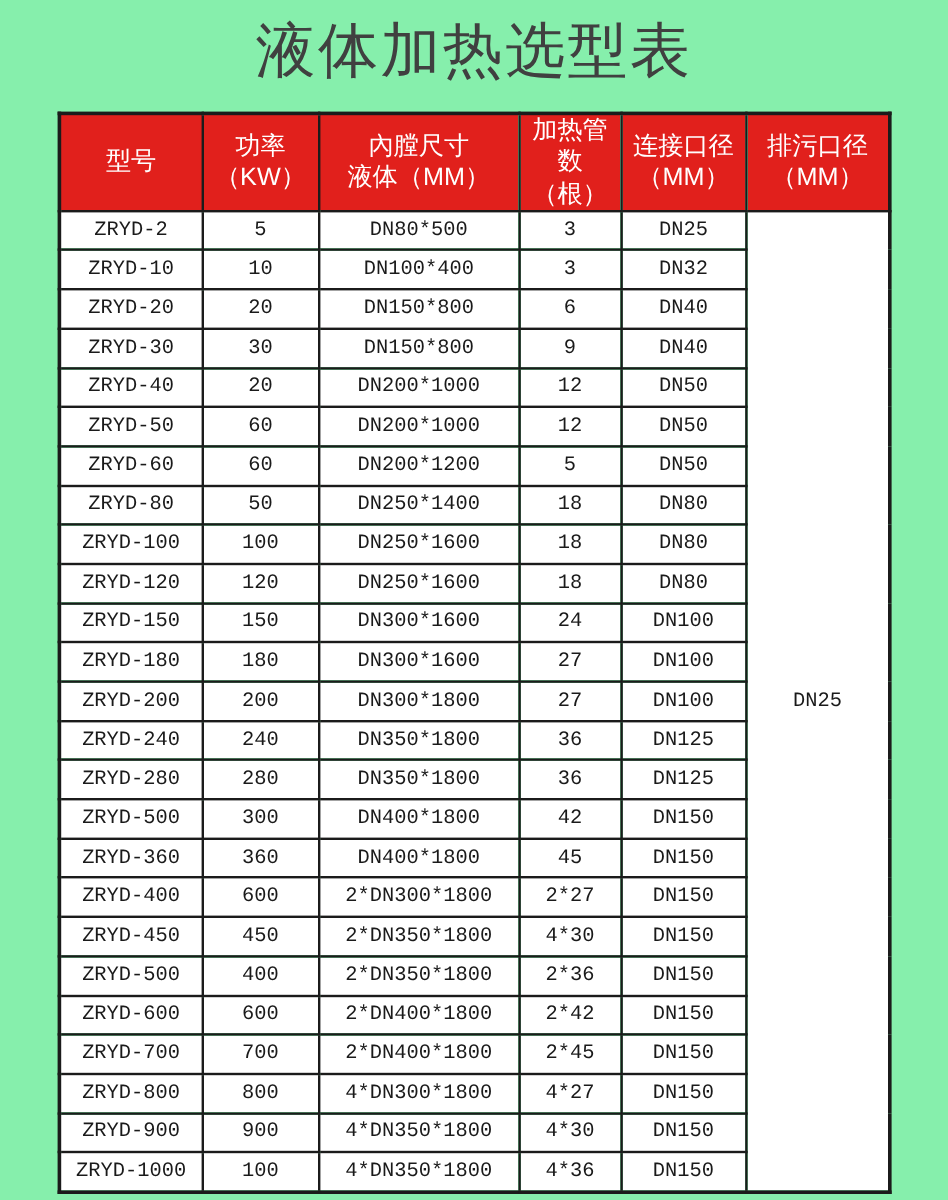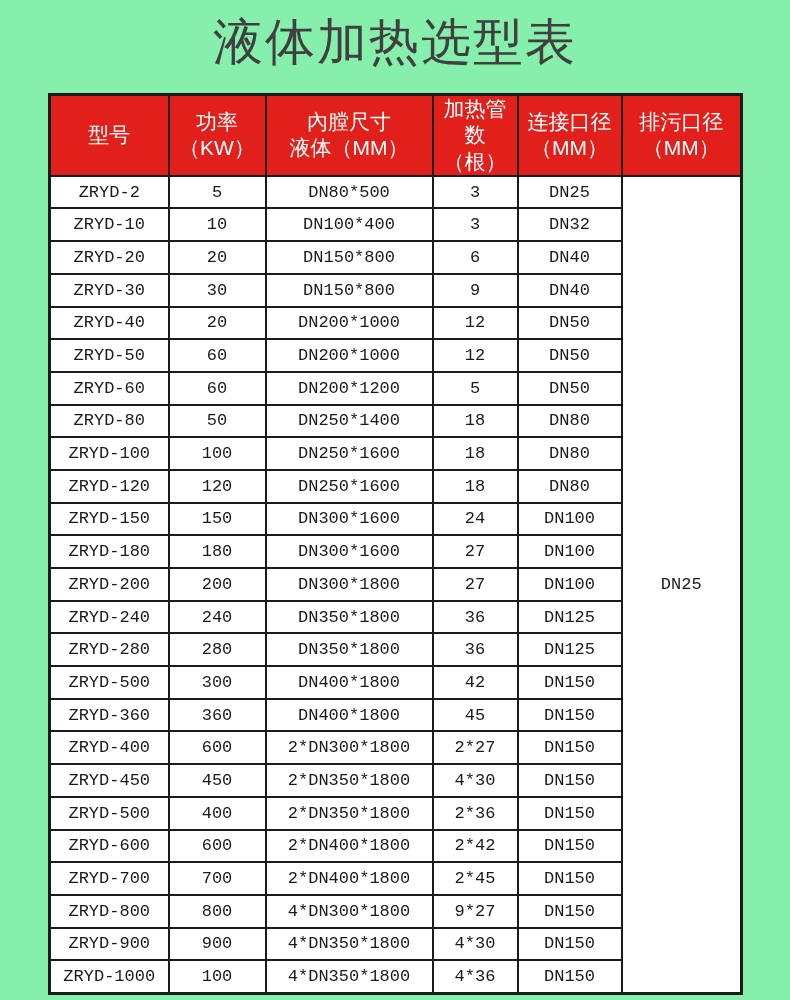--- a/index.html
+++ b/index.html
@@ -259,21 +259,21 @@
           <td>ZRYD-700</td>
           <td>700</td>
           <td>2*DN400*1800</td>
           <td>2*45</td>
           <td>DN150</td>
         </tr>
         <tr>
           <td>ZRYD-800</td>
           <td>800</td>
           <td>4*DN300*1800</td>
-          <td>9*27</td>
+          <td>4*27</td>
           <td>DN150</td>
         </tr>
         <tr>
           <td>ZRYD-900</td>
           <td>900</td>
           <td>4*DN350*1800</td>
           <td>4*30</td>
           <td>DN150</td>
         </tr>
         <tr>

